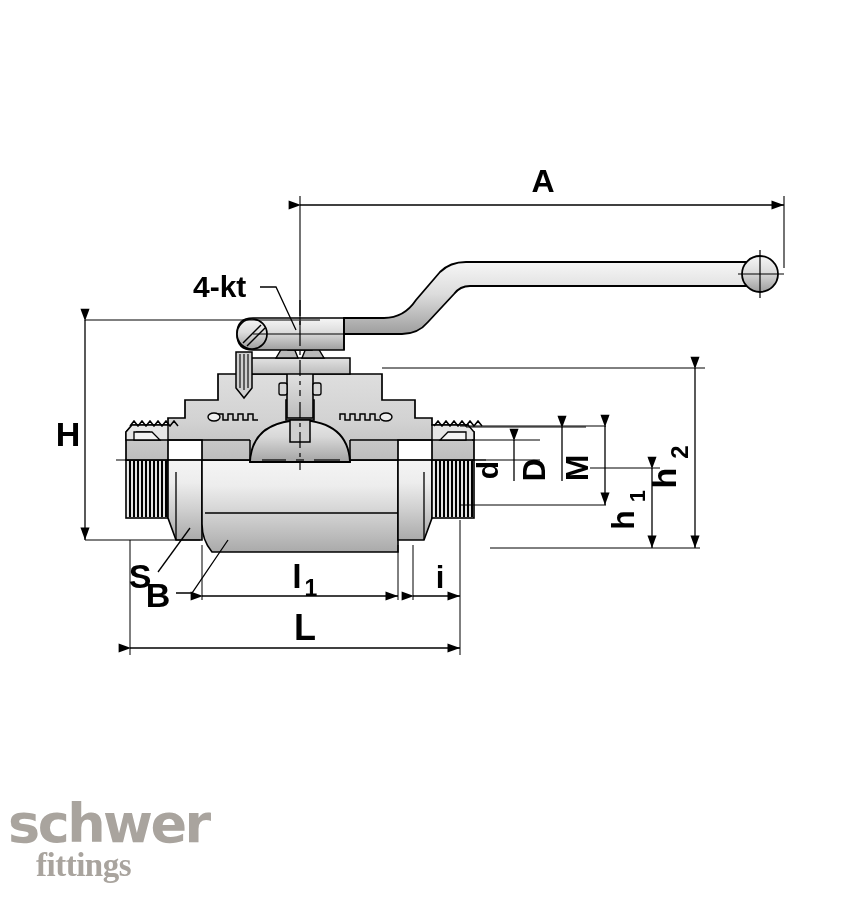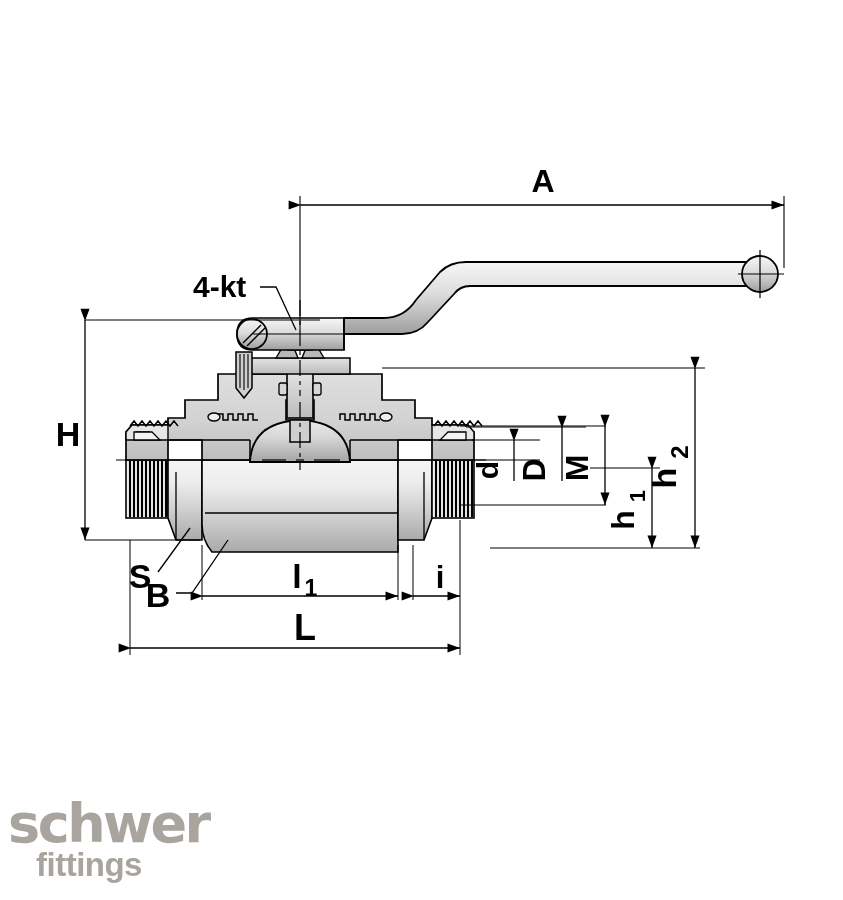--- a/index.html
+++ b/index.html
@@ -41,21 +41,21 @@
   }
   .logo-main {
     font-family: "DejaVu Sans", sans-serif;
     font-weight: bold;
     font-size: 54px;
     letter-spacing: -2.5px;
     line-height: 48px;
     color: #a9a49e;
   }
   .logo-sub {
-    font-family: Liberation Sans, sans-serif;
+    font-family: Liberation Serif, serif;
     font-weight: bold;
     font-size: 33px;
     letter-spacing: -0.5px;
     line-height: 34px;
     margin-left: 28px;
     color: #a9a49e;
   }
 </style>
 </head>
 <body>

